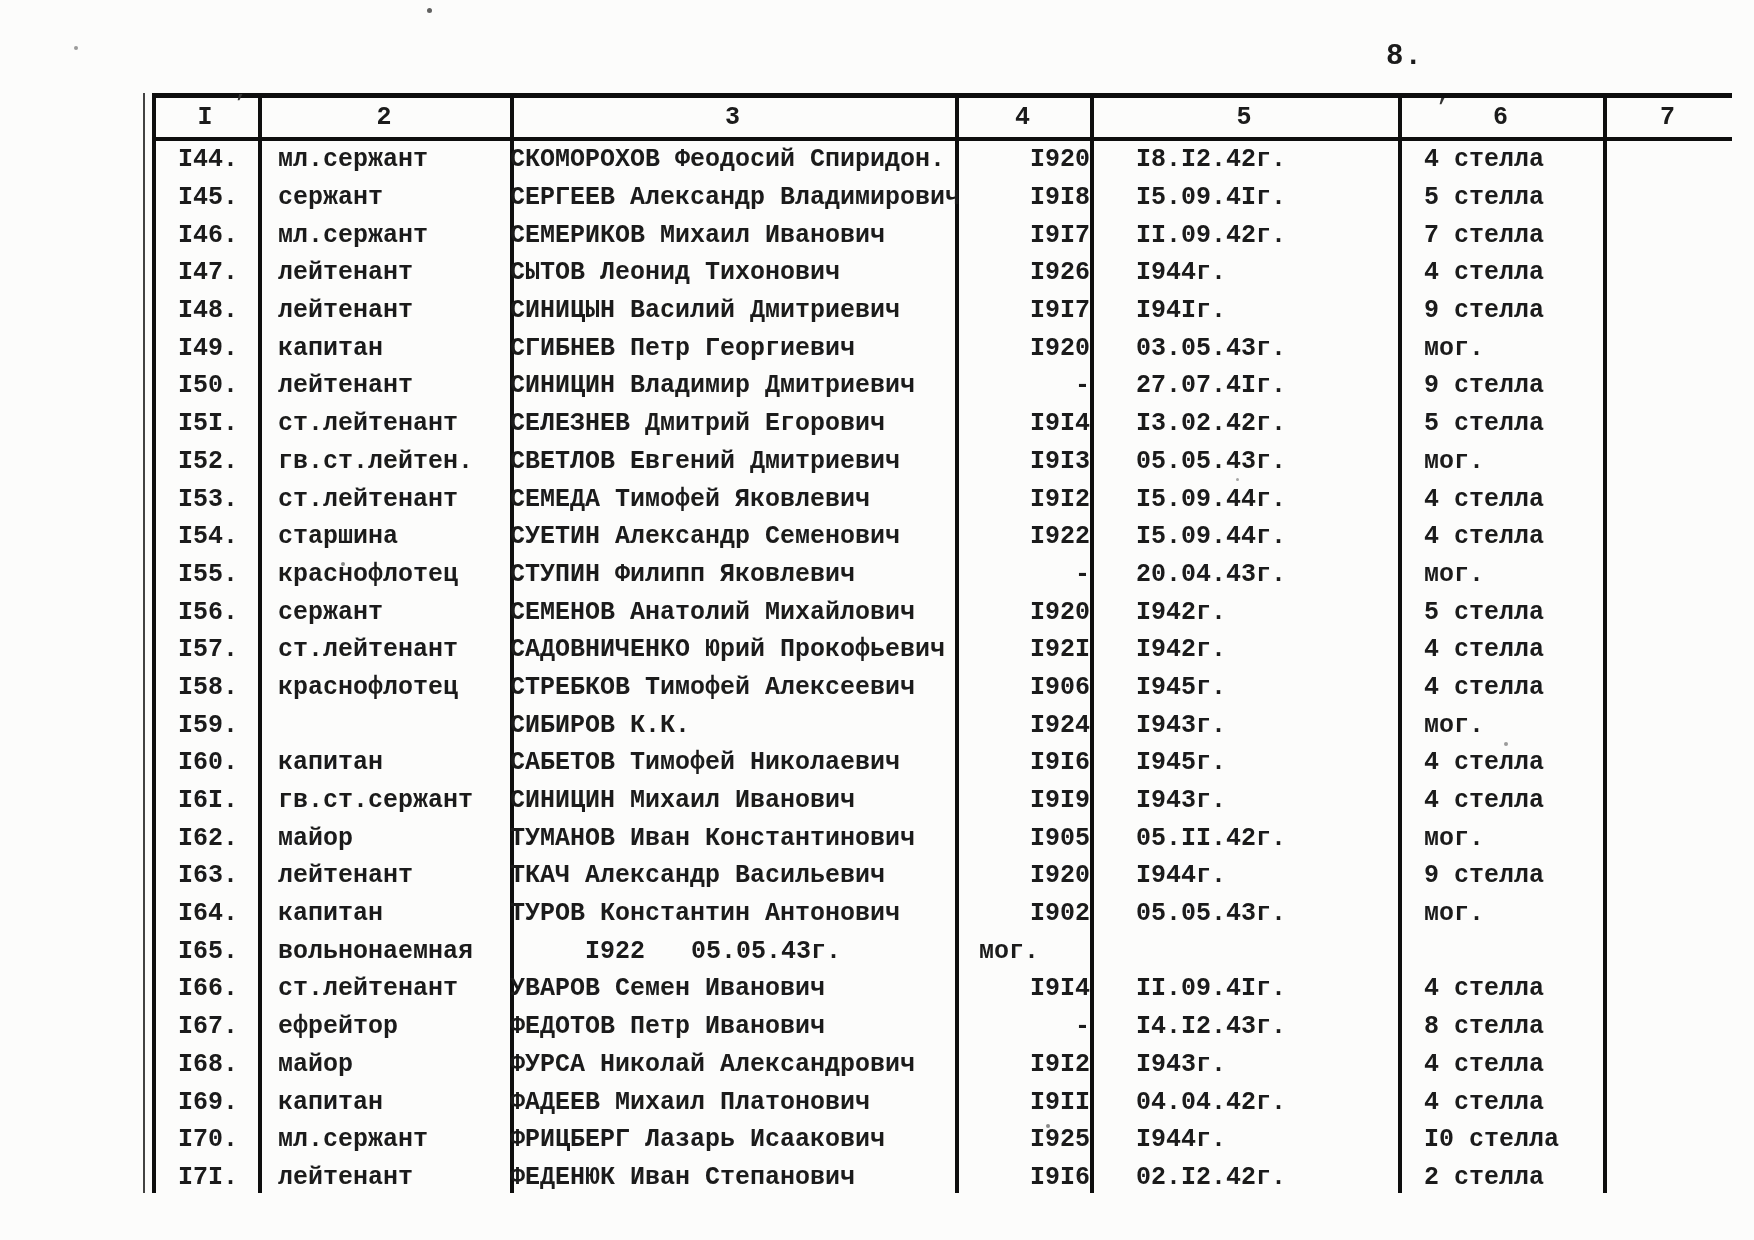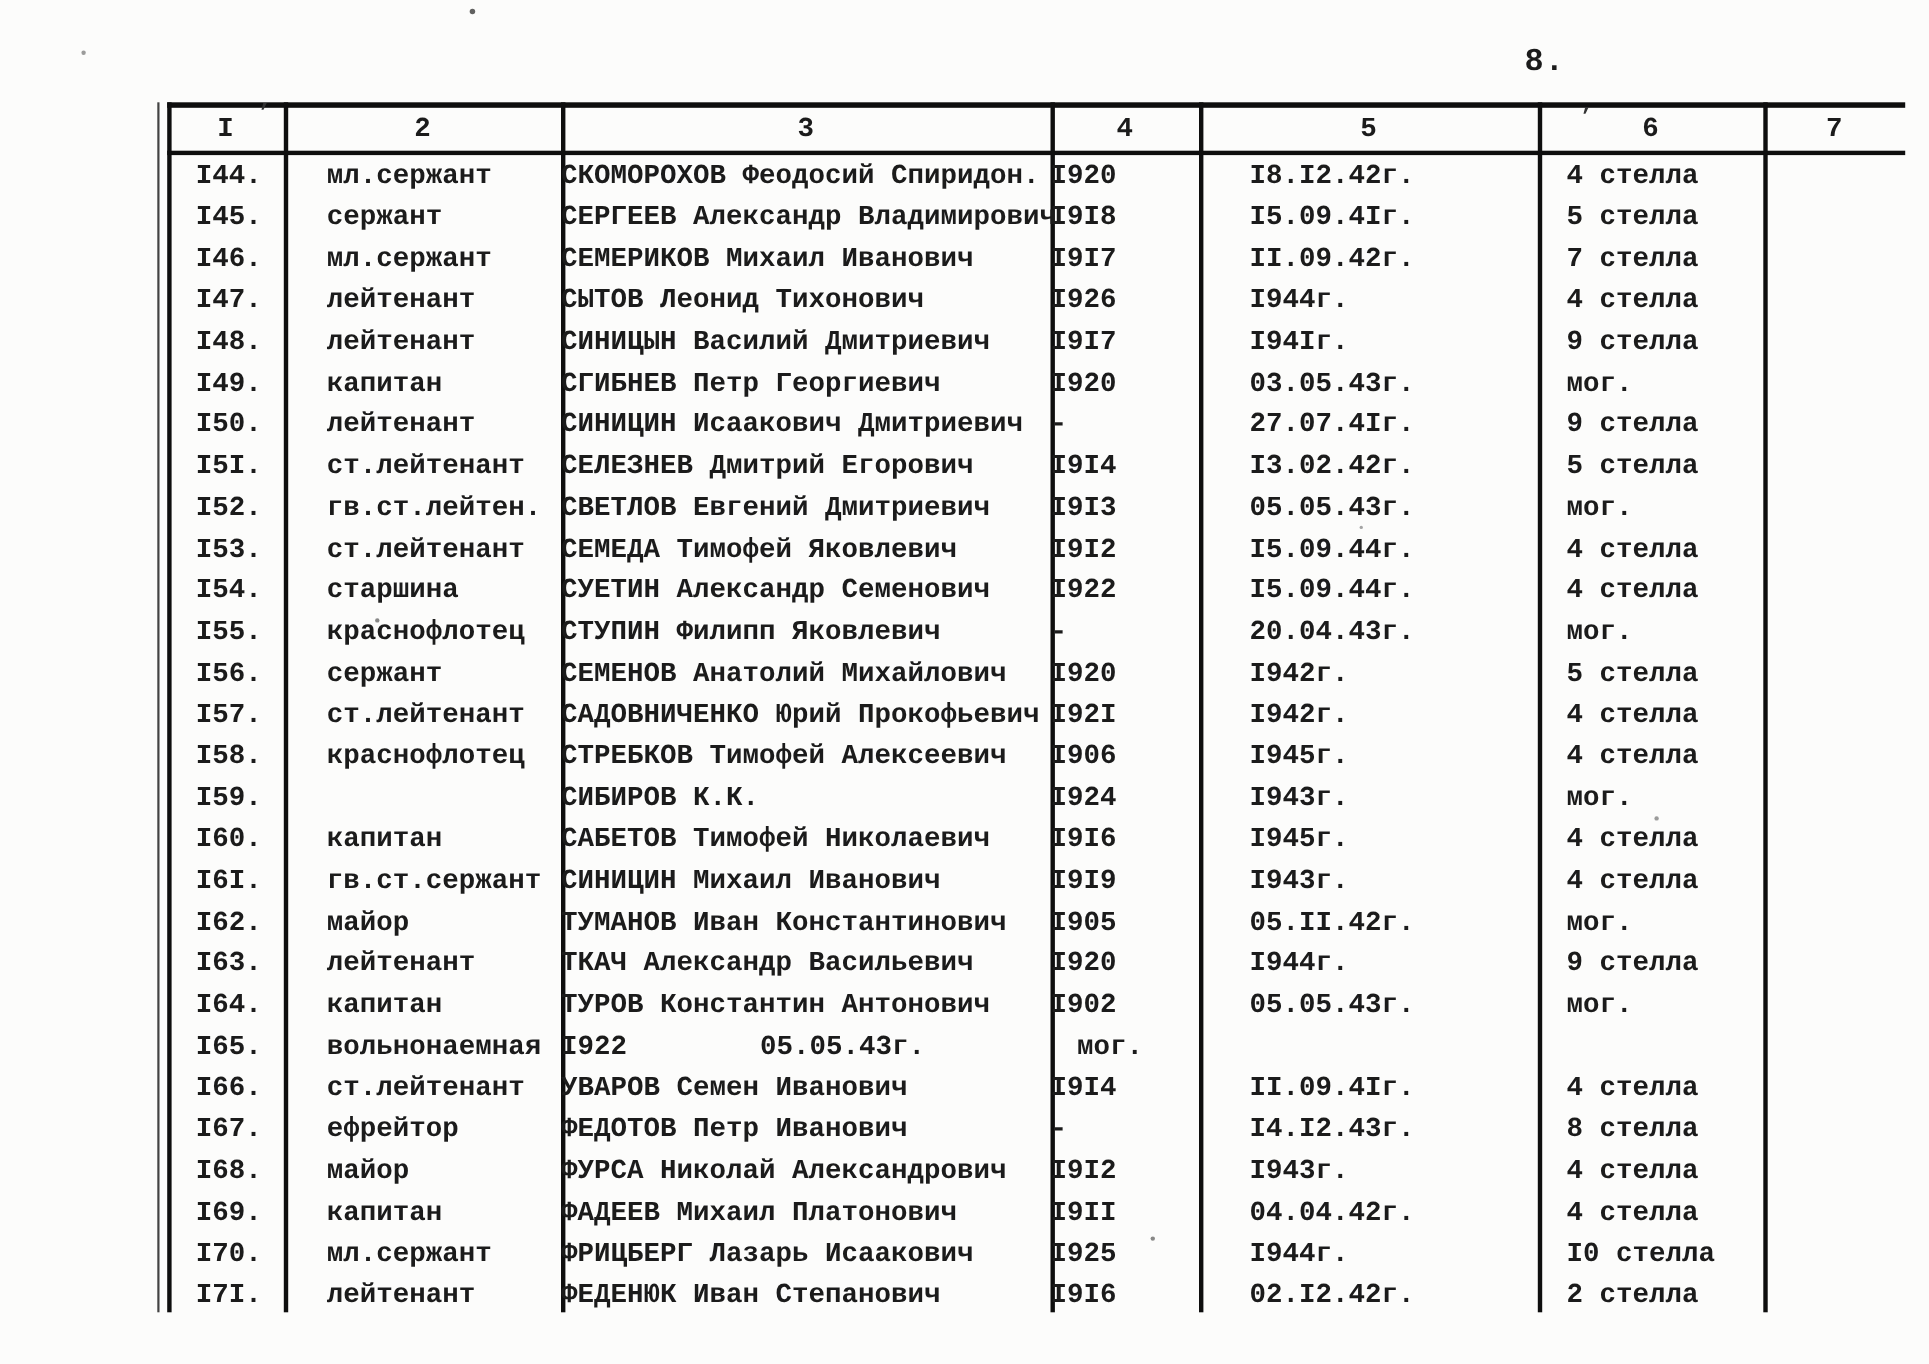--- a/index.html
+++ b/index.html
@@ -21,23 +21,23 @@
   .vline{position:absolute;top:0;width:4px;height:1100px;background:#0e0e0e;}
   .vline.ghost{width:2px;background:#222;opacity:.85;}
   .header-row{
     position:absolute;top:5px;left:0;width:1580px;height:39px;
     display:flex;font-size:25px;line-height:39px;
   }
   .rows{position:absolute;top:48px;left:0;width:1580px;}
   .trow{display:flex;height:37.7px;align-items:center;font-size:25px;}
   .cell{flex:none;box-sizing:border-box;white-space:nowrap;overflow:visible;}
   .c0{width:106px;padding-left:26px;}
-  .c1{width:252px;padding-left:39px;}
+  .c1{width:252px;padding-left:20px;}
   .c2{width:445px;}
-  .c3{width:135px;text-align:left;padding-left:0;}
+  .c3{width:135px;text-align:right;padding-left:0;}
   .c4{width:308px;padding-left:46px;}
   .c5{width:205px;padding-left:26px;}
   .c6{width:129px;}
   .hc{padding:0;text-align:center;}
   .speck{position:absolute;background:#3a3a3a;border-radius:50%;}
   .mark{position:absolute;font-size:20px;color:#333;}
 </style>
 </head>
 <body>
 
@@ -116,21 +116,21 @@
         <span class="cell c1">капитан</span>
         <span class="cell c2">СГИБНЕВ Петр Георгиевич</span>
         <span class="cell c3">I920</span>
         <span class="cell c4">03.05.43г.</span>
         <span class="cell c5">мог.</span>
         <span class="cell c6"></span>
       </div>
       <div class="trow">
         <span class="cell c0">I50.</span>
         <span class="cell c1">лейтенант</span>
-        <span class="cell c2">СИНИЦИН Исаакович Дмитриевич</span>
+        <span class="cell c2">СИНИЦИН Владимир Дмитриевич</span>
         <span class="cell c3">-</span>
         <span class="cell c4">27.07.4Iг.</span>
         <span class="cell c5">9 стелла</span>
         <span class="cell c6"></span>
       </div>
       <div class="trow">
         <span class="cell c0">I5I.</span>
         <span class="cell c1">ст.лейтенант</span>
         <span class="cell c2">СЕЛЕЗНЕВ Дмитрий Егорович</span>
         <span class="cell c3">I9I4</span>

